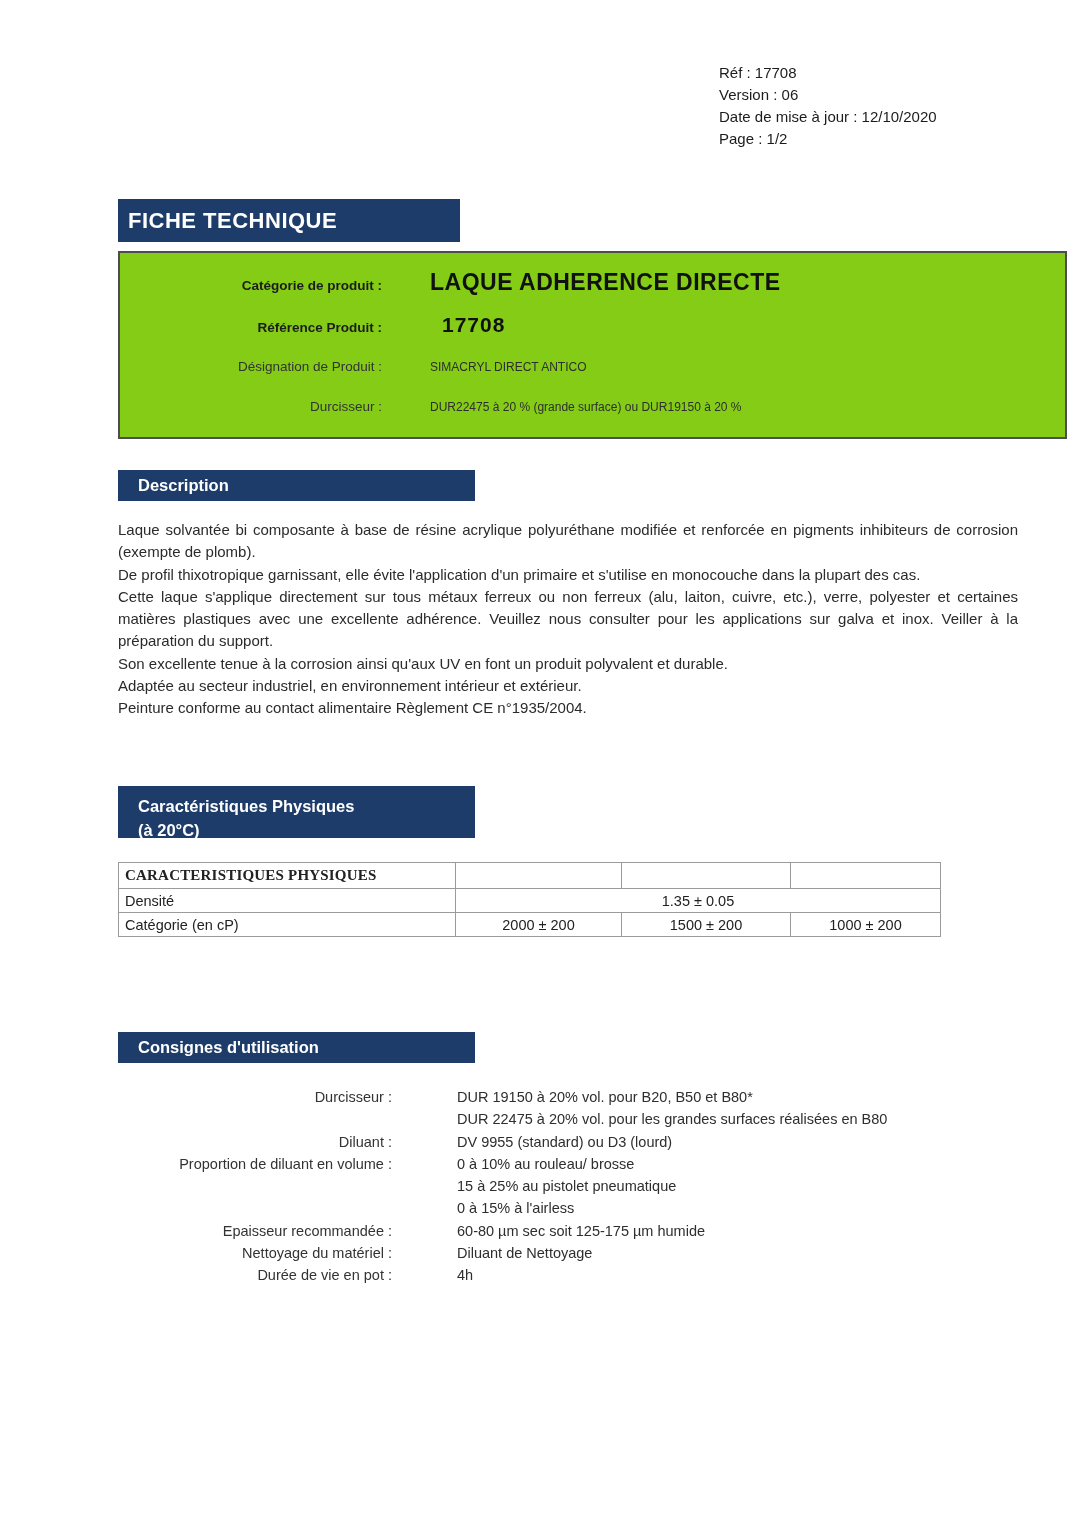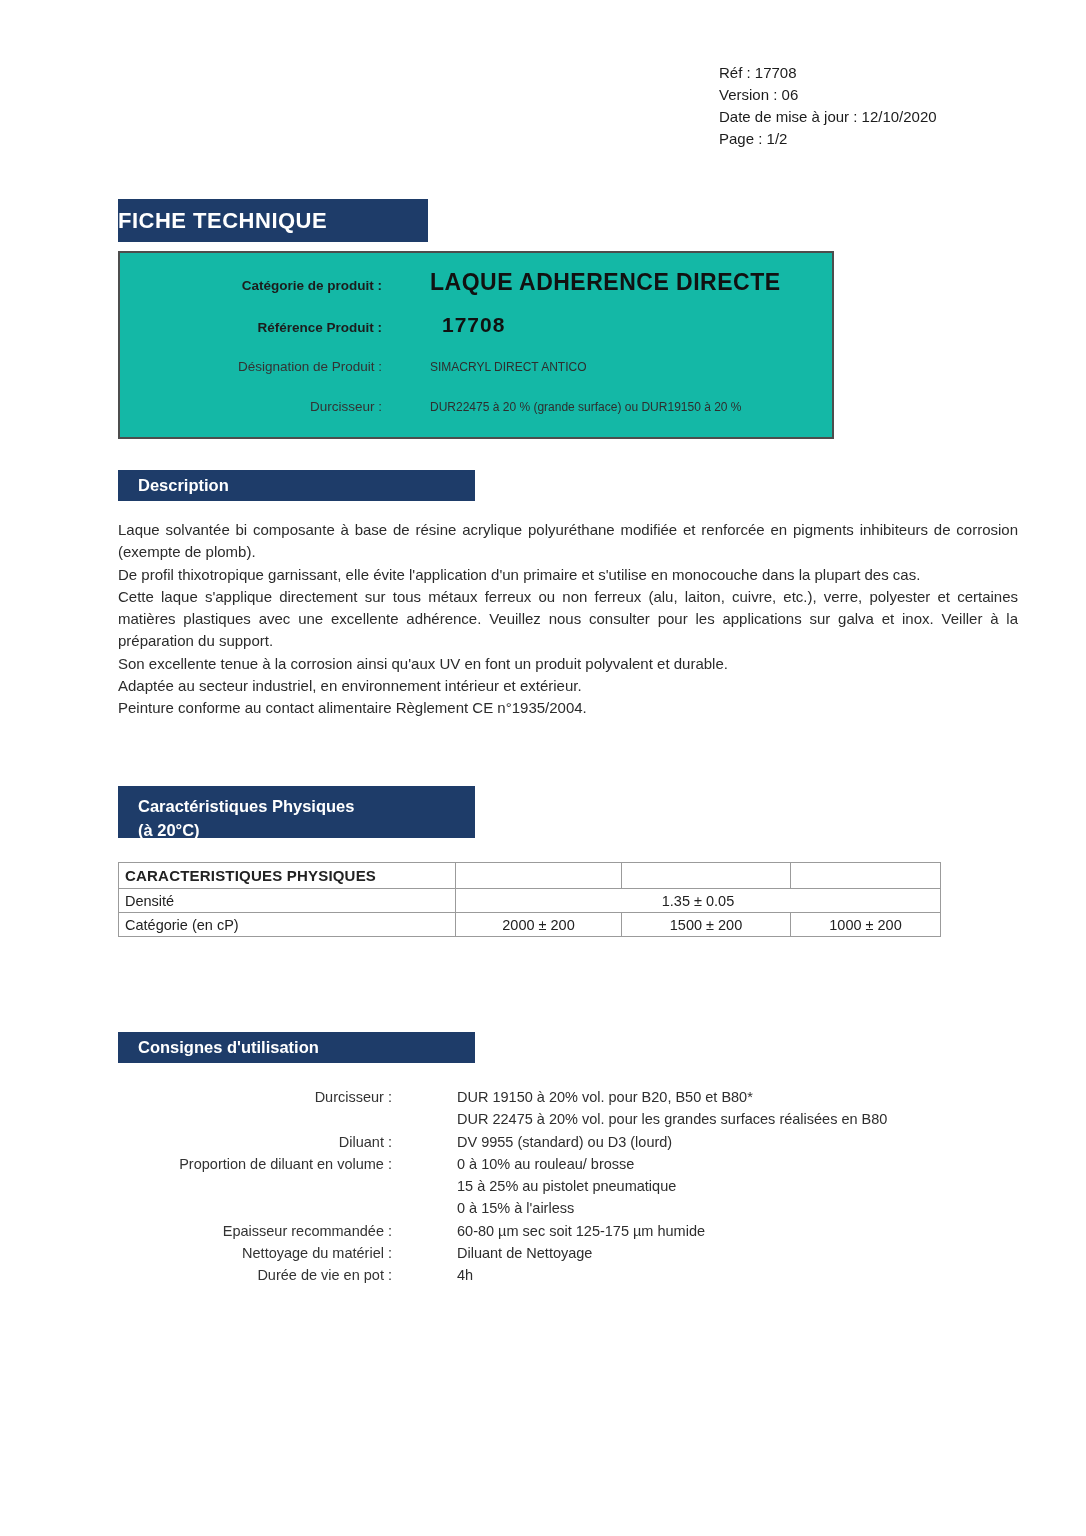--- a/index.html
+++ b/index.html
@@ -17,36 +17,36 @@
   .meta { position: absolute; left: 719px; top: 62px; font-size: 15px; line-height: 22px; color: #1c1c1c; }
 
   
   .banner {
     position: absolute;
     background: #1e3c69;
     color: #ffffff;
     font-weight: bold;
   }
   .banner-fiche {
-    left: 118px; top: 199px; width: 310px; height: 43px;
-    font-size: 22px; line-height: 43px; padding-left: 0;
+    left: 118px; top: 199px; width: 342px; height: 43px;
+    font-size: 22px; line-height: 43px; padding-left: 10px;
     letter-spacing: 0.5px;
   }
   .banner-sub {
     left: 118px; width: 357px; height: 31px;
     font-size: 16.5px; line-height: 31px; padding-left: 20px;
   }
   .banner-desc { top: 470px; }
   .banner-phys { top: 786px; height: 52px; line-height: 24px; padding-top: 8px; }
   .banner-consignes { top: 1032px; }
 
   
   .product-box {
-    position: absolute; left: 118px; top: 251px; width: 716px; height: 188px;
-    background: #14b8a6; border: 2px solid #4d4d4d; padding-left: 28px;
+    position: absolute; left: 118px; top: 251px; width: 949px; height: 188px;
+    background: #84cc16; border: 2px solid #4d4d4d; padding-left: 28px;
   }
   .pb-row { position: absolute; left: 0; width: 100%; display: flex; align-items: baseline; }
   .pb-label { width: 262px; text-align: right; font-size: 13.5px; color: #333; flex: 0 0 262px; }
   .pb-label.bold { font-weight: bold; color: #1c1c1c; }
   .pb-value { margin-left: 48px; font-size: 12px; color: #2e2e2e; }
   .pb-value.title { font-size: 23px; font-weight: bold; color: #111; letter-spacing: 0.5px; }
   .pb-value.ref { font-size: 21px; font-weight: bold; color: #111; margin-left: 60px; letter-spacing: 1px; }
   .pb-r1 { top: 16px; } .pb-r2 { top: 60px; } .pb-r3 { top: 106px; } .pb-r4 { top: 146px; }
 
   
@@ -62,21 +62,21 @@
   td {
     border: 1.6px solid #9b9b9b;
     font-size: 14.5px; color: #222;
     padding: 2px 6px; height: 24px;
     text-align: center; vertical-align: middle;
   }
   td.lbl { text-align: left; }
   tr.thead td { height: 26px; }
   tr.thead td.lbl { font-weight: bold; font-size: 15px; letter-spacing: 0.2px; }
   td.span-cell { white-space: pre-line; line-height: 21px; }
-  .c1 { width: 337px; } .c2 { width: 166px; } .c3 { width: 169px; } .c4 { width: 150px; }
+  .c1 { width: 337px; font-family: Liberation Serif, serif; } .c2 { width: 166px; } .c3 { width: 169px; } .c4 { width: 150px; }
 
   
   .consignes { position: absolute; left: 120px; top: 1086px; width: 900px; font-size: 14.5px; color: #2e2e2e; }
   .cons-row { display: flex; line-height: 22.3px; }
   .cons-label { flex: 0 0 272px; text-align: right; color: #333; }
   .cons-value { margin-left: 65px; }
 </style>
 </head>
 <body>
 

